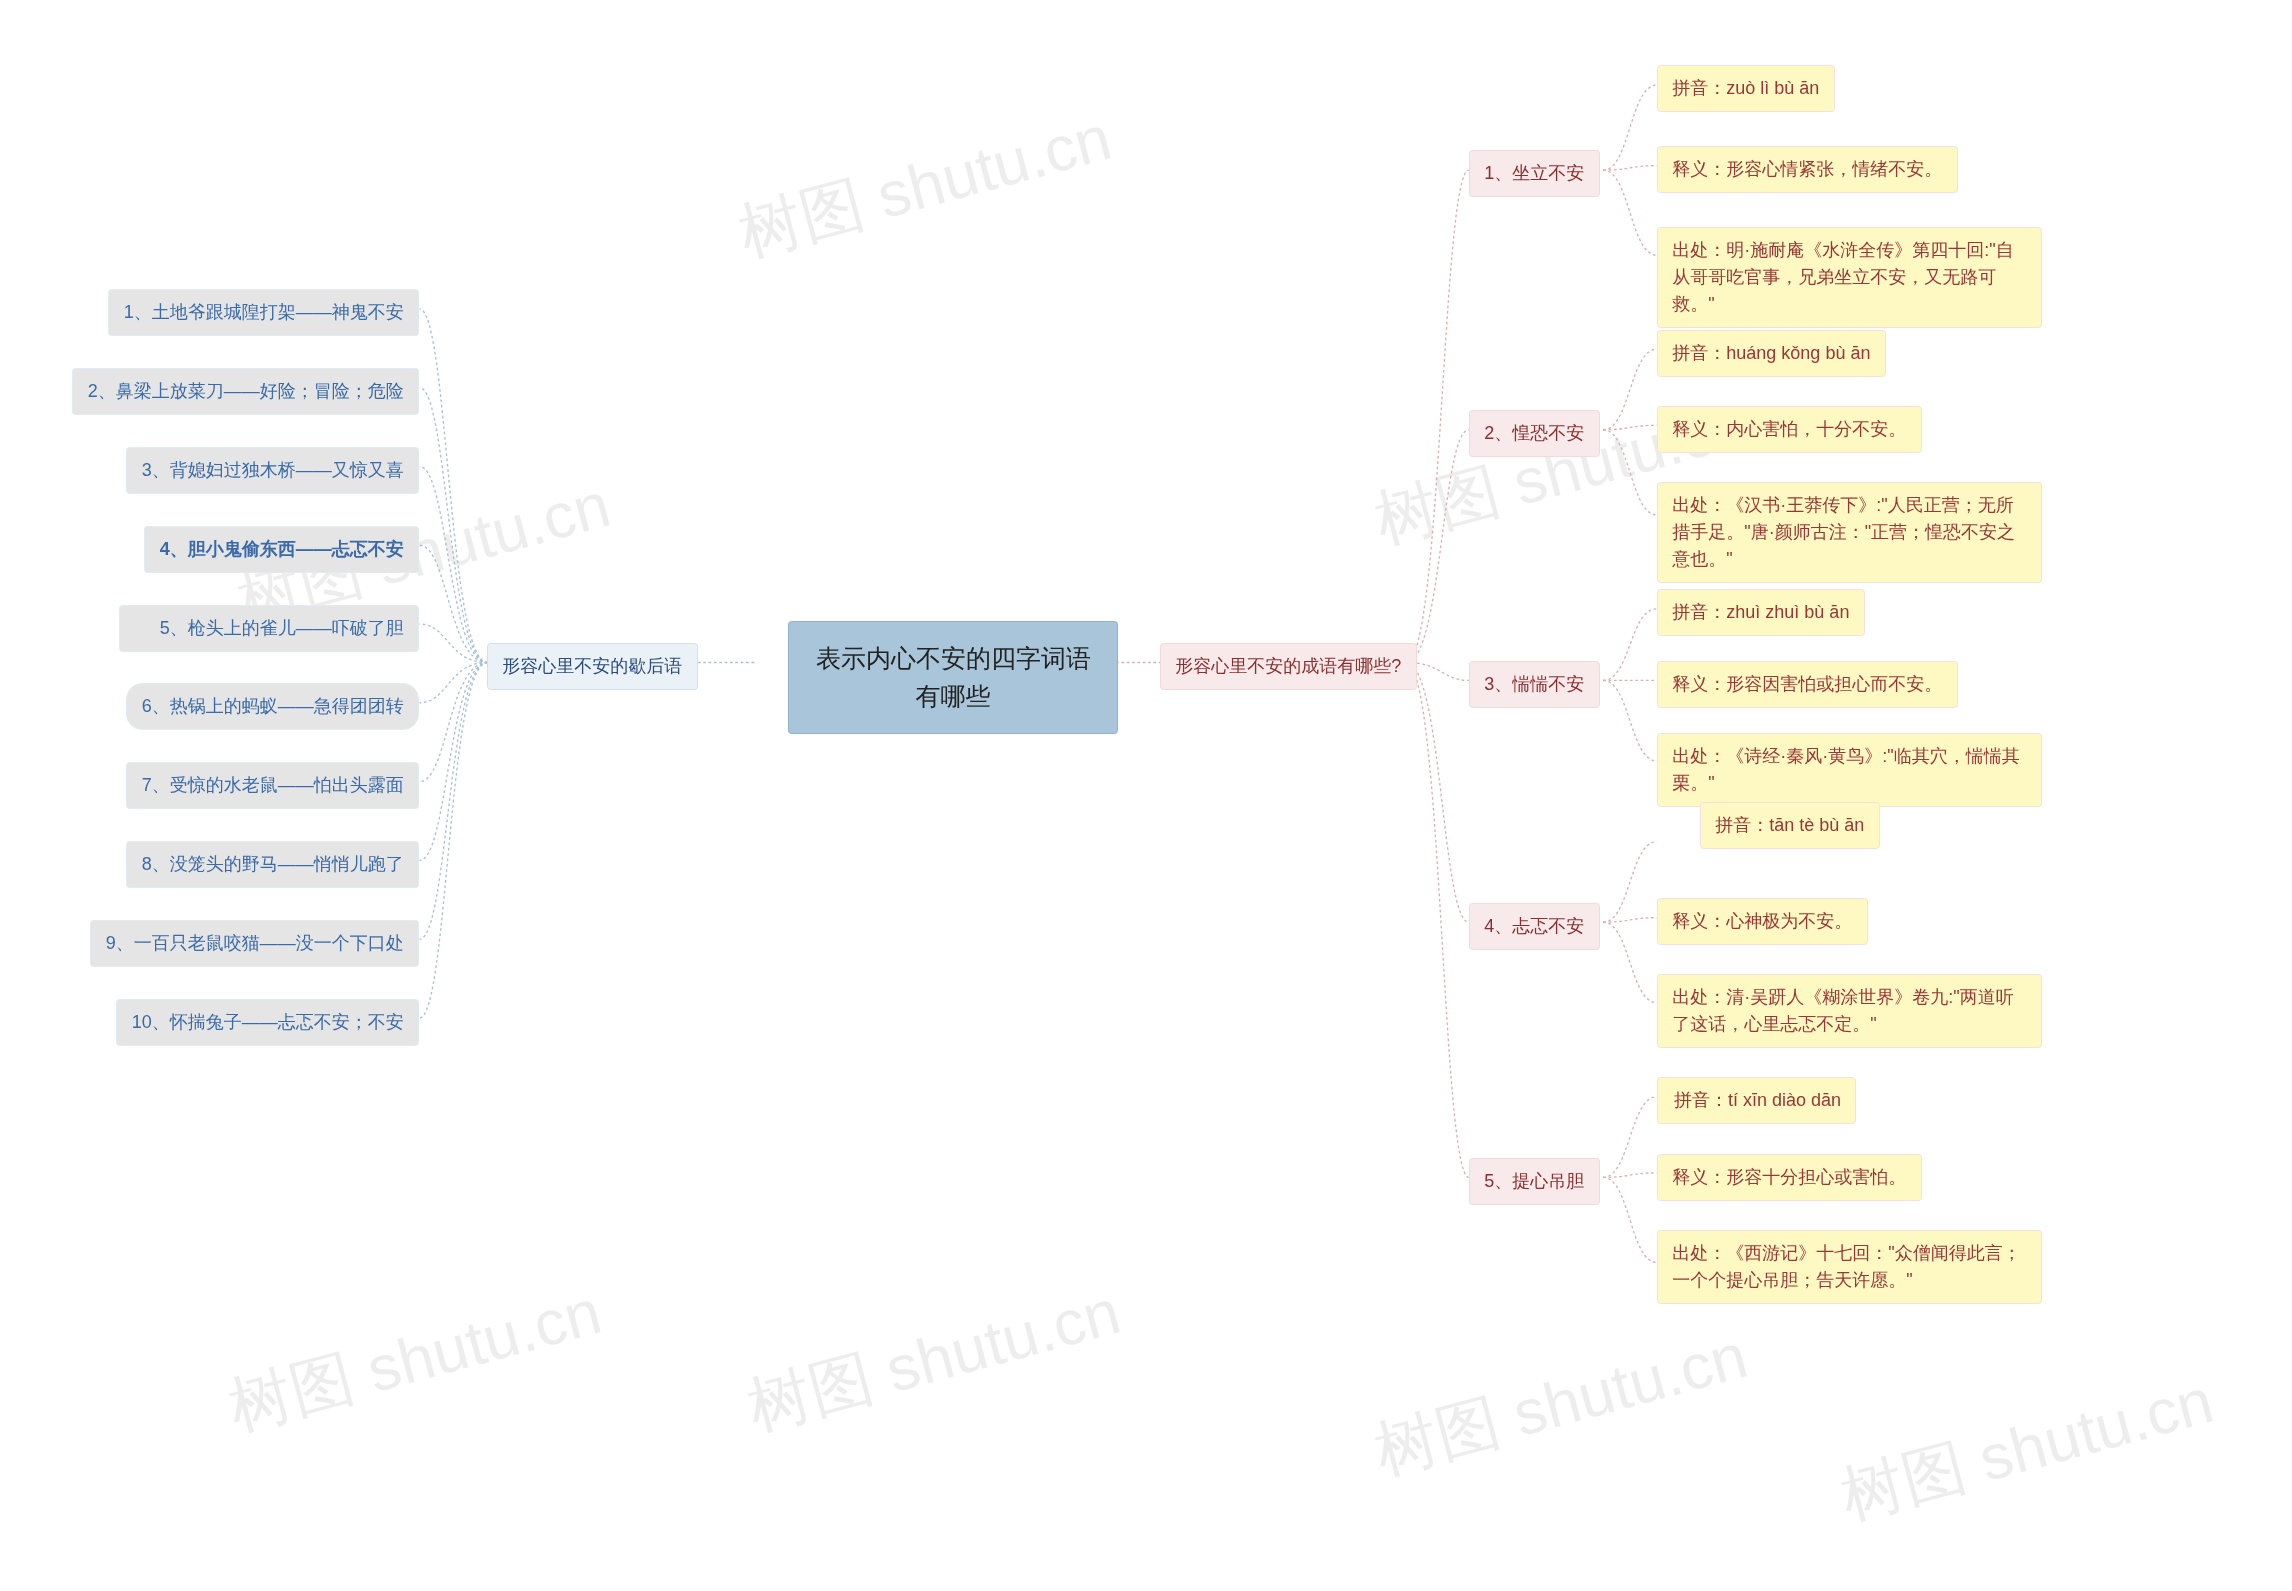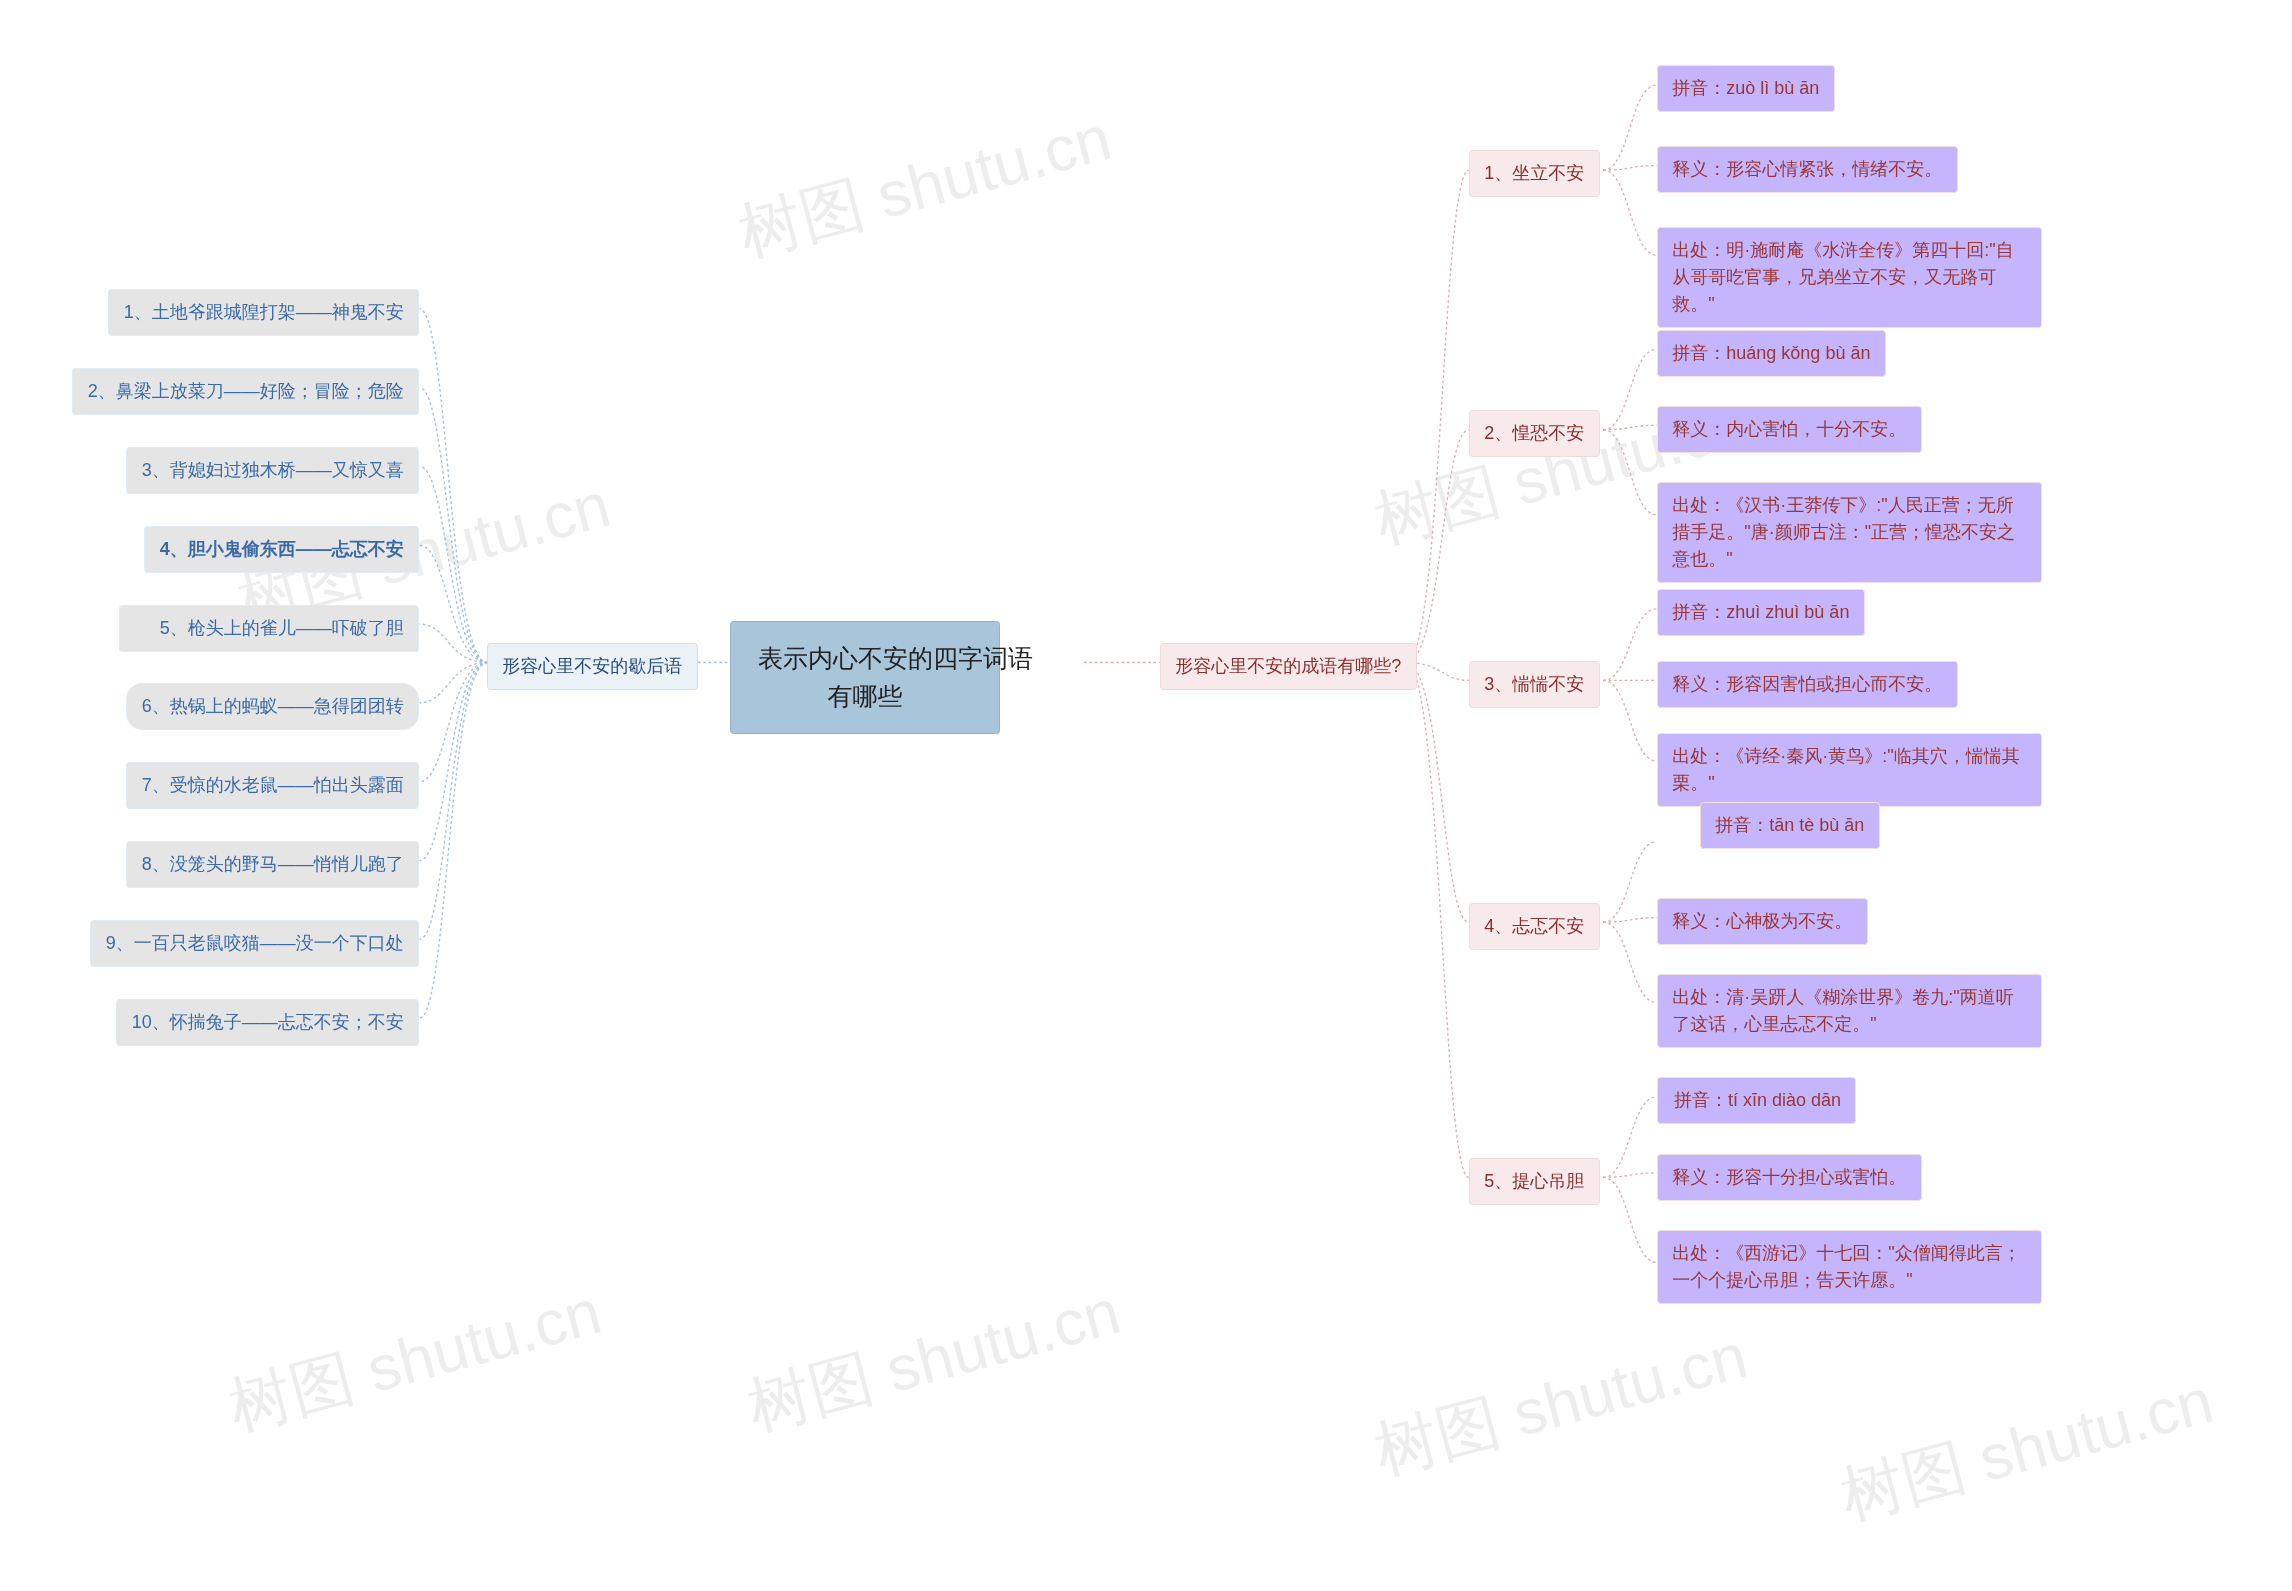--- a/index.html
+++ b/index.html
@@ -53,21 +53,21 @@
     background: #e5e5e5;
     border: 0.9px solid #e0ecf4;
     color: #3a6aa8;
   }
   .red-cat {
     background: #f8eaea;
     border: 0.9px solid #f0dada;
     color: #8a2e2e;
   }
   .red-leaf {
-    background: #c4b5fd;
+    background: #fef9c3;
     border: 0.9px solid #f5e0e0;
     color: #993636;
   }
   svg.connectors {
     position: absolute;
     left: 0;
     top: 0;
     width: 2293px;
     height: 1591px;
     pointer-events: none;
@@ -127,21 +127,21 @@
 
   <path class="stroke-red" d="M 1790 1030 C 1820 1030 1820 940 1850 940"></path>
   <path class="stroke-red" d="M 1790 1030 C 1820 1030 1820 1025 1850 1025"></path>
   <path class="stroke-red" d="M 1790 1030 C 1820 1030 1820 1120 1850 1120"></path>
 
   <path class="stroke-red" d="M 1790 1315 C 1820 1315 1820 1225 1850 1225"></path>
   <path class="stroke-red" d="M 1790 1315 C 1820 1315 1820 1310 1850 1310"></path>
   <path class="stroke-red" d="M 1790 1315 C 1820 1315 1820 1410 1850 1410"></path>
 </svg>
 
-<div class="node root-node" style="left:730px; top:621px; width:270px;">表示内心不安的四字词语<br>有哪些</div>
+<div class="node root-node" style="left:788px; top:621px; width:330px;">表示内心不安的四字词语<br>有哪些</div>
 
 <div class="node blue-cat" style="left:487px; top:643px;">形容心里不安的歇后语</div>
 
 <div class="node blue-leaf" style="right:1874px; top:289px;">1、土地爷跟城隍打架——神鬼不安</div>
 <div class="node blue-leaf" style="right:1874px; top:368px;">2、鼻梁上放菜刀——好险；冒险；危险</div>
 <div class="node blue-leaf" style="right:1874px; top:447px;">3、背媳妇过独木桥——又惊又喜</div>
 <div class="node blue-leaf" style="right:1874px; top:526px;font-weight:bold;">4、胆小鬼偷东西——忐忑不安</div>
 <div class="node blue-leaf" style="right:1874px; top:605px;padding-left:40px;">5、枪头上的雀儿——吓破了胆</div>
 <div class="node blue-leaf" style="right:1874px; top:683px;border-radius:16px;">6、热锅上的蚂蚁——急得团团转</div>
 <div class="node blue-leaf" style="right:1874px; top:762px;">7、受惊的水老鼠——怕出头露面</div>

